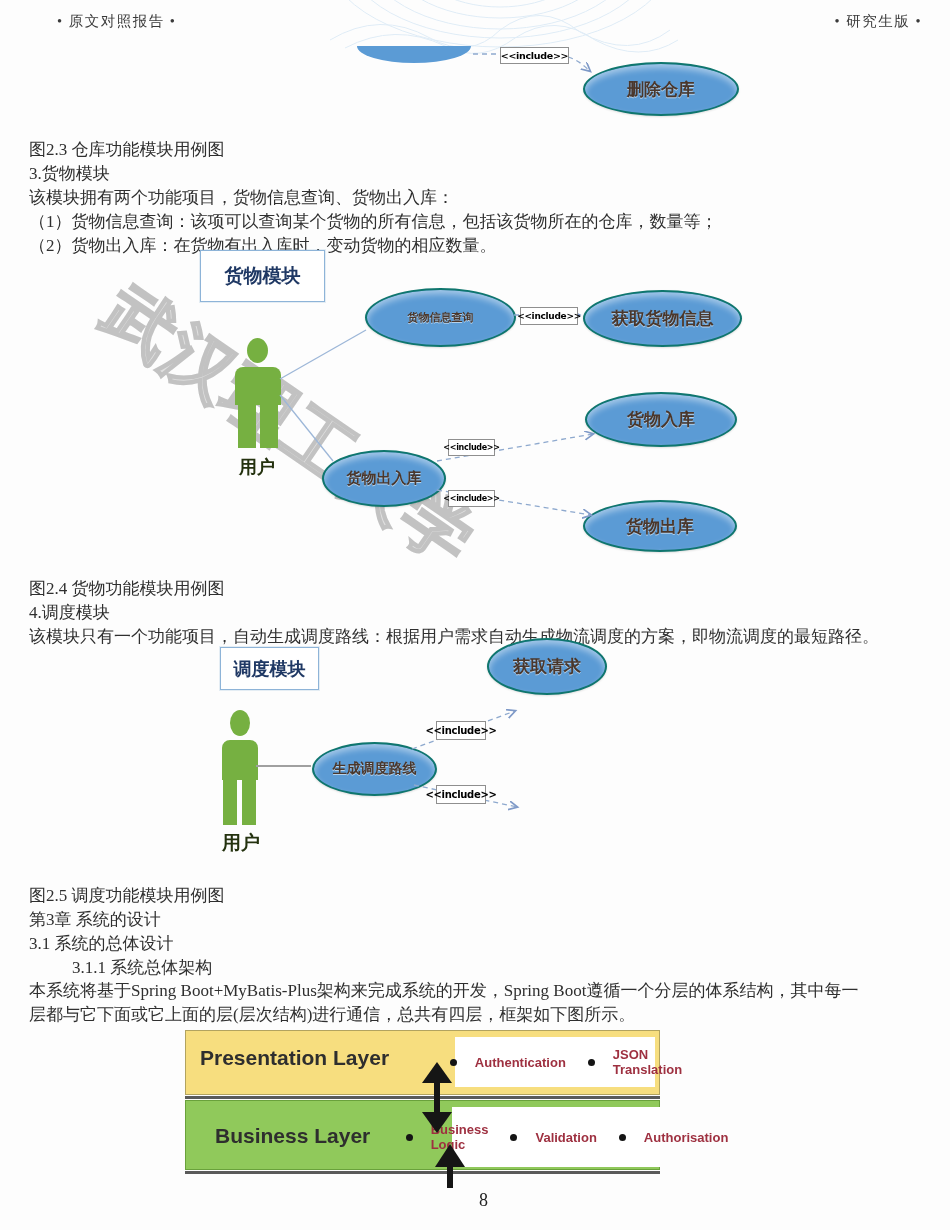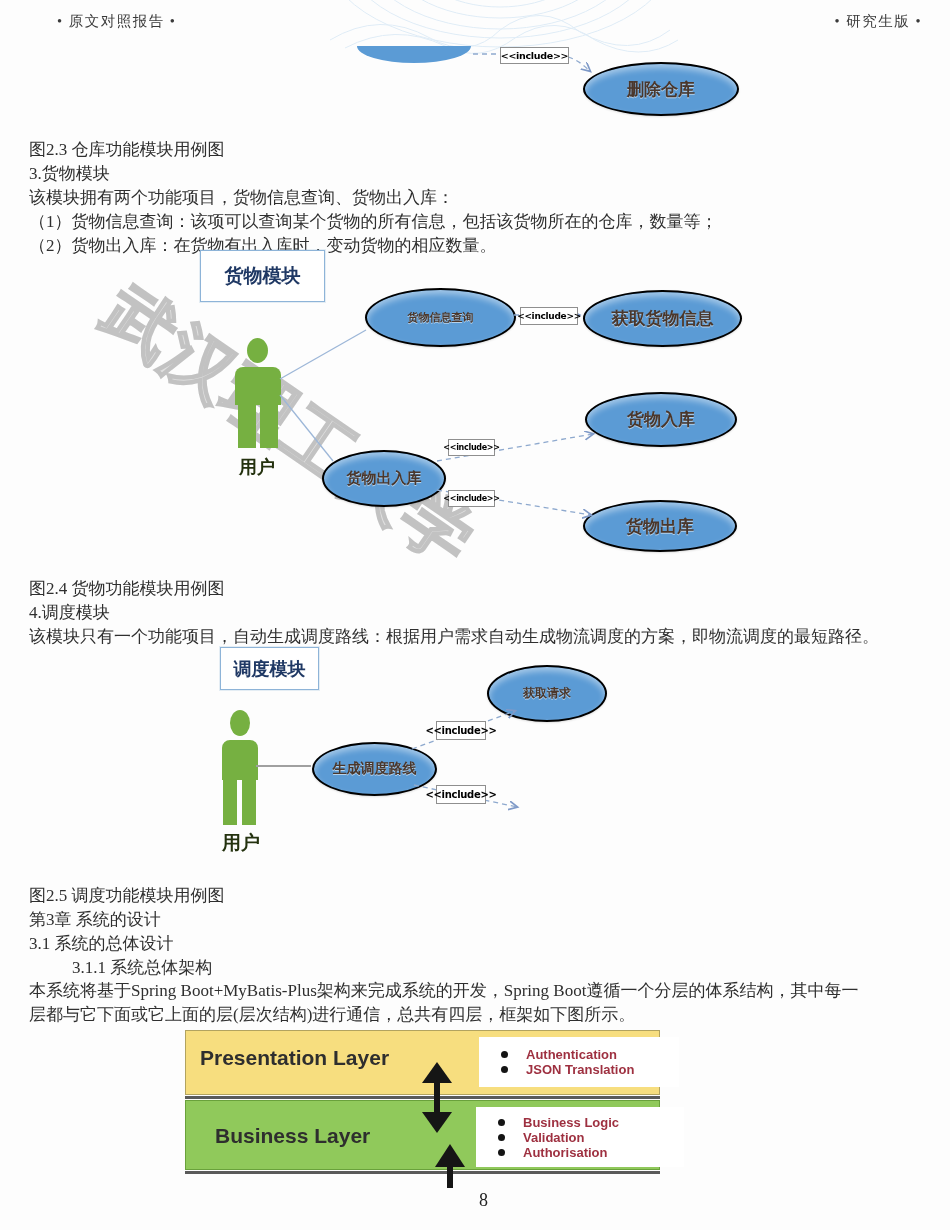--- a/index.html
+++ b/index.html
@@ -1,20 +1,20 @@
 <!DOCTYPE html>
 <html><head>
 <meta charset="utf-8">
 <style>
   html,body{margin:0;padding:0;background:#e9e9e9;}
   .page{position:relative;width:950px;height:1230px;background:#fdfdfd;margin:0 auto;
         overflow:hidden;font-family:"Liberation Serif","DejaVu Serif",serif;padding-left:17px;}
   .hdr{position:absolute;top:12px;font-size:14.5px;letter-spacing:1.5px;color:#3a3a3a;white-space:nowrap;}
   .line{position:absolute;left:29px;font-size:17px;color:#2f2f2f;white-space:nowrap;z-index:3;}
-  .uc{position:absolute;background:#5b9bd5;border:2px solid #000000;border-radius:50%;
+  .uc{position:absolute;background:#5b9bd5;border:2px solid #0f766e;border-radius:50%;
       display:flex;align-items:center;justify-content:center;z-index:3;
       color:#4a372c;font-weight:700;text-align:center;
       box-shadow:inset 0 4px 6px rgba(255,255,255,.45), 0 1px 2px rgba(0,0,0,.12);
       text-shadow:0 1px 0 rgba(255,255,255,.55);}
   .inc{position:absolute;background:#fff;border:1px solid #8f8f8f;color:#000;font-weight:700;
        display:flex;align-items:center;justify-content:center;z-index:5;
        font-family:"DejaVu Sans","Liberation Sans",sans-serif;letter-spacing:-0.3px;}
   .modbox{position:absolute;background:#fff;border:1.5px solid #8eb4d8;
           box-shadow:0 0 0 1px rgba(142,180,216,.22);display:flex;align-items:center;justify-content:center;
           font-weight:700;color:#1f3864;z-index:3;}
@@ -24,21 +24,21 @@
   .actor .leg{position:absolute;background:#76b041;}
   .actor .lbl{position:absolute;font-weight:700;color:#24320f;text-align:center;white-space:nowrap;}
   .watermark{position:absolute;left:112px;top:268px;z-index:1;font-size:70px;font-weight:700;
              color:#e0e0e0;-webkit-text-stroke:2.2px #c2c2c2;letter-spacing:2px;
              transform:rotate(34.5deg);transform-origin:18px 40px;white-space:nowrap;user-select:none;}
   .overlay{position:absolute;left:0;top:0;z-index:4;pointer-events:none;}
   .rosette{position:absolute;left:0;top:0;z-index:0;pointer-events:none;}
   .band{position:absolute;z-index:2;box-sizing:border-box;}
   .band-title{position:absolute;font-family:"Liberation Sans","DejaVu Sans",sans-serif;
               font-weight:700;font-size:21px;color:#2e2e2e;z-index:3;white-space:nowrap;}
-  .wbox{position:absolute;background:#fff;z-index:3;display:flex;flex-direction:column;justify-content:center;margin-left:24px;}
+  .wbox{position:absolute;background:#fff;z-index:3;display:flex;flex-direction:row;justify-content:center;}
   .brow{display:flex;align-items:center;gap:18px;padding-left:22px;
         font-family:"Liberation Sans","DejaVu Sans",sans-serif;font-weight:700;font-size:13px;color:#9e3040;}
   .dot{width:7px;height:7px;border-radius:50%;background:#141414;flex:0 0 auto;}
   .sep{position:absolute;background:#5a5a5a;z-index:3;}
   .pageno{position:absolute;left:0;right:0;top:1190px;text-align:center;font-size:18px;color:#222;z-index:3;}
 </style>
 </head>
 <body>
 
 <div class="page">
@@ -135,21 +135,21 @@
 
   <div class="actor" style="left:222px;top:708px;width:36px;height:150px;">
     <div class="head" style="left:8px;top:2px;width:20px;height:26px;"></div>
     <div class="torso" style="left:0;top:32px;width:36px;height:40px;"></div>
     <div class="leg" style="left:1px;top:72px;width:14px;height:45px;"></div>
     <div class="leg" style="left:20px;top:72px;width:14px;height:45px;"></div>
     <div class="lbl" style="left:0px;top:122px;font-size:19px;">用户</div>
   </div>
 
   <div class="uc" style="left:312px;top:742px;width:121px;height:50px;font-size:14px;">生成调度路线</div>
-  <div class="uc" style="left:487px;top:665px;width:116px;height:53px;font-size:12px;">获取请求</div>
+  <div class="uc" style="left:487px;top:638px;width:116px;height:53px;font-size:17px;">获取请求</div>
 
   <div class="inc" style="left:436px;top:721px;width:48px;height:17px;font-size:10px;">&lt;&lt;include&gt;&gt;</div>
   <div class="inc" style="left:436px;top:785px;width:48px;height:17px;font-size:10px;">&lt;&lt;include&gt;&gt;</div>
 
   <div class="line" style="top:884px;">图2.5 调度功能模块用例图</div>
   <div class="line" style="top:908px;">第3章 系统的设计</div>
   <div class="line" style="top:932px;">3.1 系统的总体设计</div>
   <div class="line" style="top:956px;margin-left:43px;">3.1.1 系统总体架构</div>
   <div class="line" style="top:979px;">本系统将基于Spring Boot+MyBatis-Plus架构来完成系统的开发，Spring Boot遵循一个分层的体系结构，其中每一</div>
   <div class="line" style="top:1003px;">层都与它下面或它上面的层(层次结构)进行通信，总共有四层，框架如下图所示。</div>

